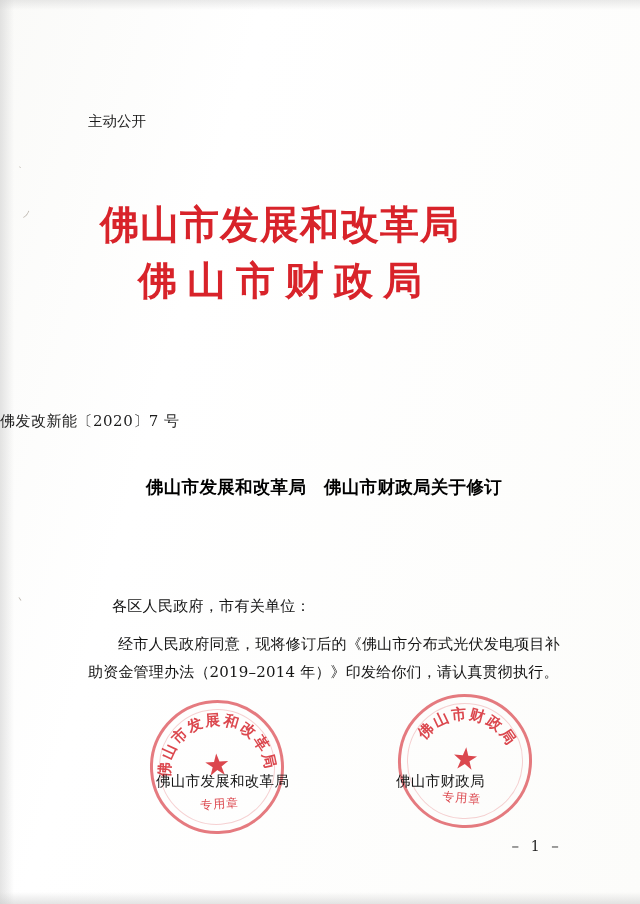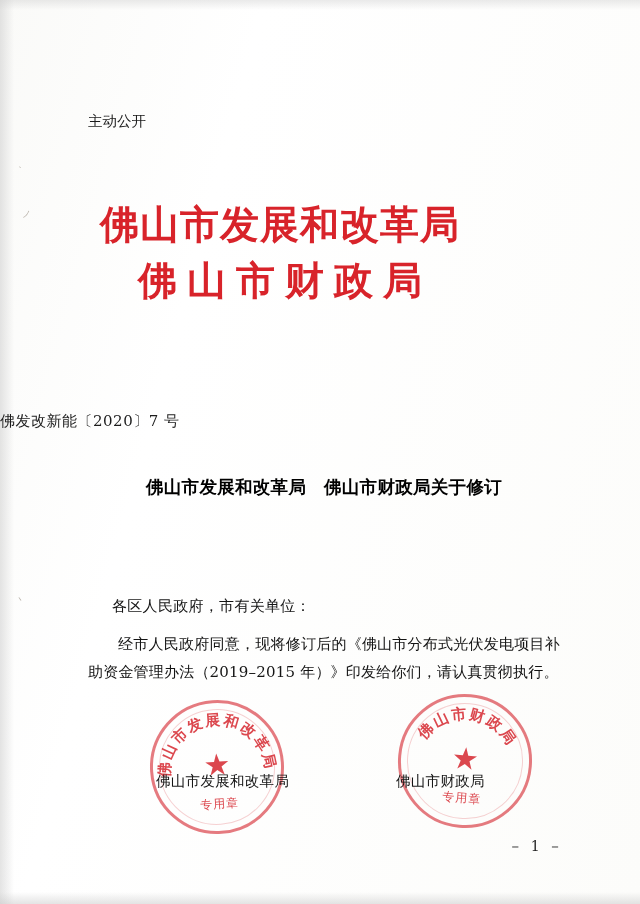--- a/index.html
+++ b/index.html
@@ -269,21 +269,21 @@
     </div>
   </div>
 
   <div class="doc-code">佛发改新能〔2020〕7 号</div>
 
   <div class="title">
     <div>佛山市发展和改革局　佛山市财政局关于修订</div>
   </div>
 
   <div class="salutation">各区人民政府，市有关单位：</div>
-  <div class="body-text">经市人民政府同意，现将修订后的《佛山市分布式光伏发电项目补助资金管理办法（2019–2015 年）》印发给你们，请认真贯彻执行。</div>
+  <div class="body-text">经市人民政府同意，现将修订后的《佛山市分布式光伏发电项目补助资金管理办法（2019–2014 年）》印发给你们，请认真贯彻执行。</div>
 
   <div class="seal seal-left">
     <svg class="seal-arc" viewBox="0 0 128 128">
       <defs>
         <path id="arcL" d="M 16,70 A 48,48 0 0 1 112,70" fill="none"></path>
       </defs>
       <text>
         <textPath href="#arcL" startOffset="50%" text-anchor="middle">佛山市发展和改革局</textPath>
       </text>
     </svg>

